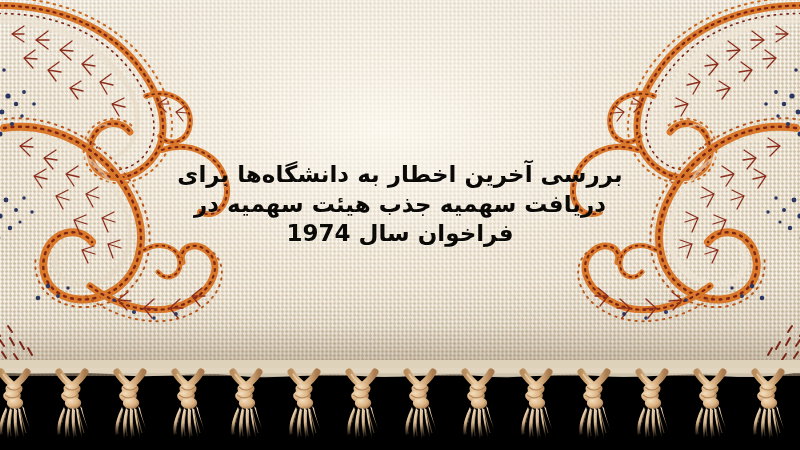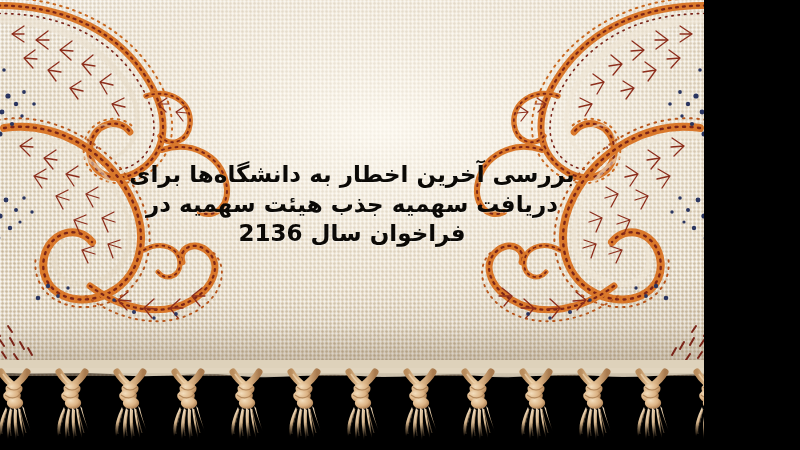--- a/index.html
+++ b/index.html
@@ -1,20 +1,20 @@
 <!DOCTYPE html>
 <html><head>
 <meta charset="utf-8">
 <style>
   html,body{margin:0;padding:0;background:#000;}
   body{font-family:"DejaVu Sans","Liberation Sans",sans-serif;}
 
   #stage{
     position:relative;
-    width:704px;height:450px;
+    width:800px;height:450px;
     overflow:hidden;
     background:#000;
   }
 
   
   #fabric{
     position:absolute;left:0;top:0;width:800px;height:378px;
     background-color:#e9dfcd;
     background-image:
       
@@ -285,21 +285,21 @@
           <path d="M2,330 L6,336"></path>
             <path d="M14,326 L18,332"></path>
         </g>
       </g>
     </svg>
   </div>
 
   <div id="title">
     <span class="line">بررسی آخرین اخطار به دانشگاه‌ها برای</span>
     <span class="line">دریافت سهمیه جذب هیئت سهمیه در</span>
-    <span class="line">فراخوان سال 2136</span>
+    <span class="line">فراخوان سال 1974</span>
   </div>
 
   <svg id="fringe" viewBox="0 0 800 90" preserveAspectRatio="none" xmlns="http://www.w3.org/2000/svg">
     <defs>
       <linearGradient id="cordG" x1="0" y1="0" x2="1" y2="0">
         <stop offset="0%" stop-color="#b98c5c"></stop>
         <stop offset="40%" stop-color="#e7c79c"></stop>
         <stop offset="70%" stop-color="#d3aa7c"></stop>
         <stop offset="100%" stop-color="#a87a4e"></stop>
       </linearGradient>

